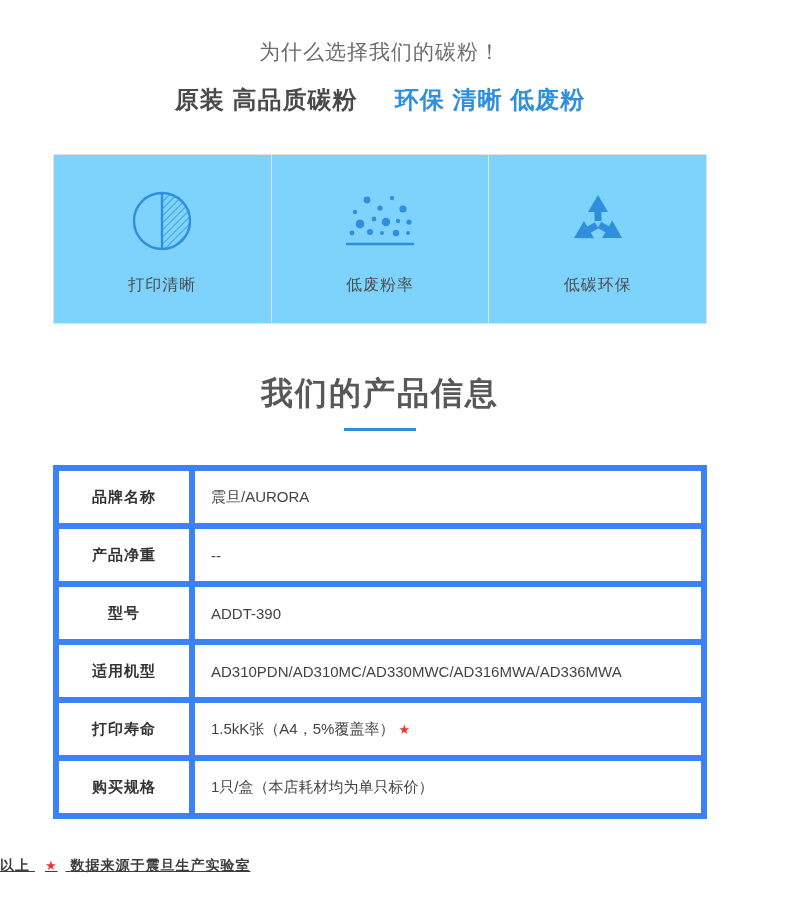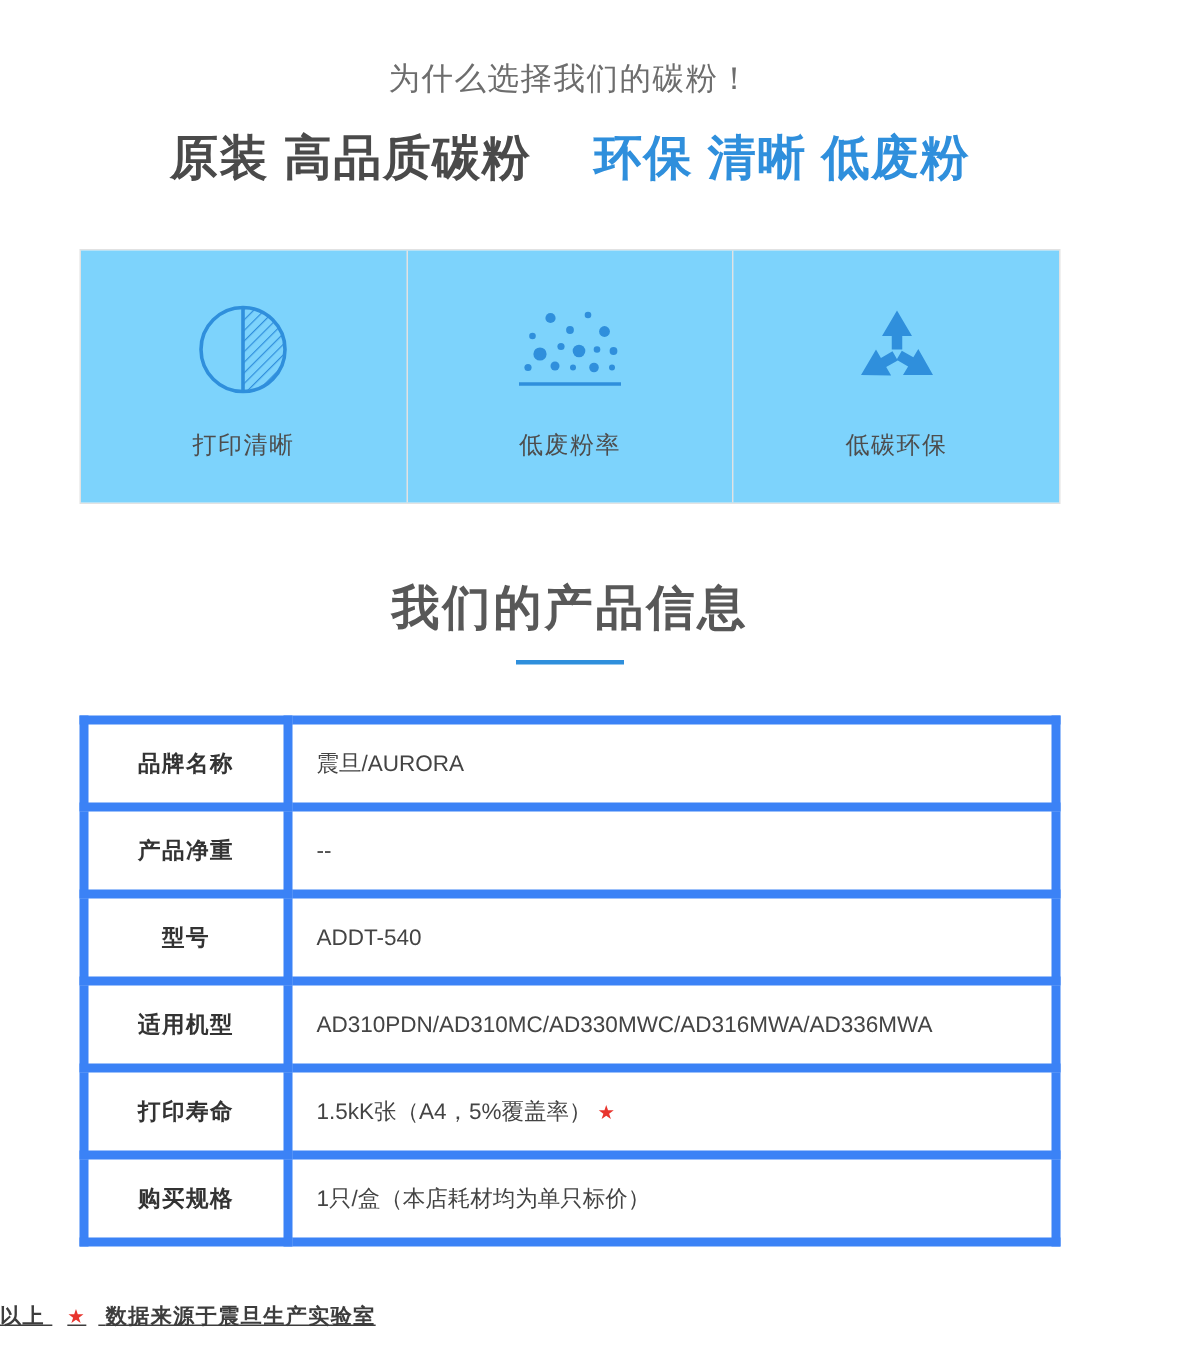--- a/index.html
+++ b/index.html
@@ -27,21 +27,21 @@
   }
   .subhead {
     font-size: 21px;
     color: #6d6d6d;
     letter-spacing: 1px;
     font-weight: normal;
     margin: 0;
   }
   .main-title {
     margin: 18px 0 0 0;
-    font-size: 32px;
+    font-size: 24px;
     font-weight: bold;
     letter-spacing: 1px;
     white-space: nowrap;
   }
   .main-title .dark {
     color: #4a4a4a;
   }
   .main-title .blue {
     color: #2f8fdc;
   }
@@ -241,21 +241,21 @@
       <tr>
         <td class="key">品牌名称</td>
         <td class="val"><span>震旦/AURORA</span></td>
       </tr>
       <tr>
         <td class="key">产品净重</td>
         <td class="val"><span>--</span></td>
       </tr>
       <tr>
         <td class="key">型号</td>
-        <td class="val"><span>ADDT-540</span></td>
+        <td class="val"><span>ADDT-390</span></td>
       </tr>
       <tr>
         <td class="key">适用机型</td>
         <td class="val"><span>AD310PDN/AD310MC/AD330MWC/AD316MWA/AD336MWA</span></td>
       </tr>
       <tr>
         <td class="key">打印寿命</td>
         <td class="val">
           <span>1.5kK张（A4，5%覆盖率）</span><span class="star">★</span>
         </td>

